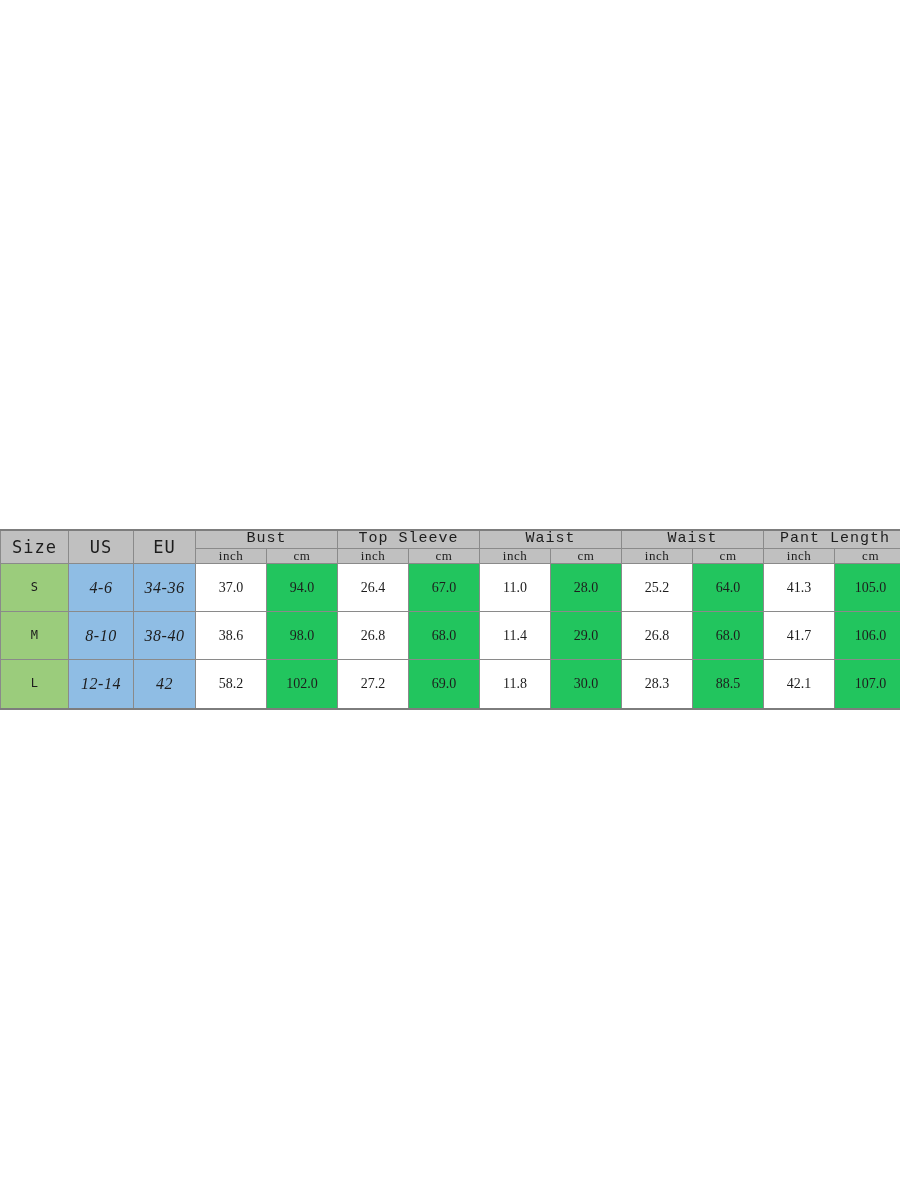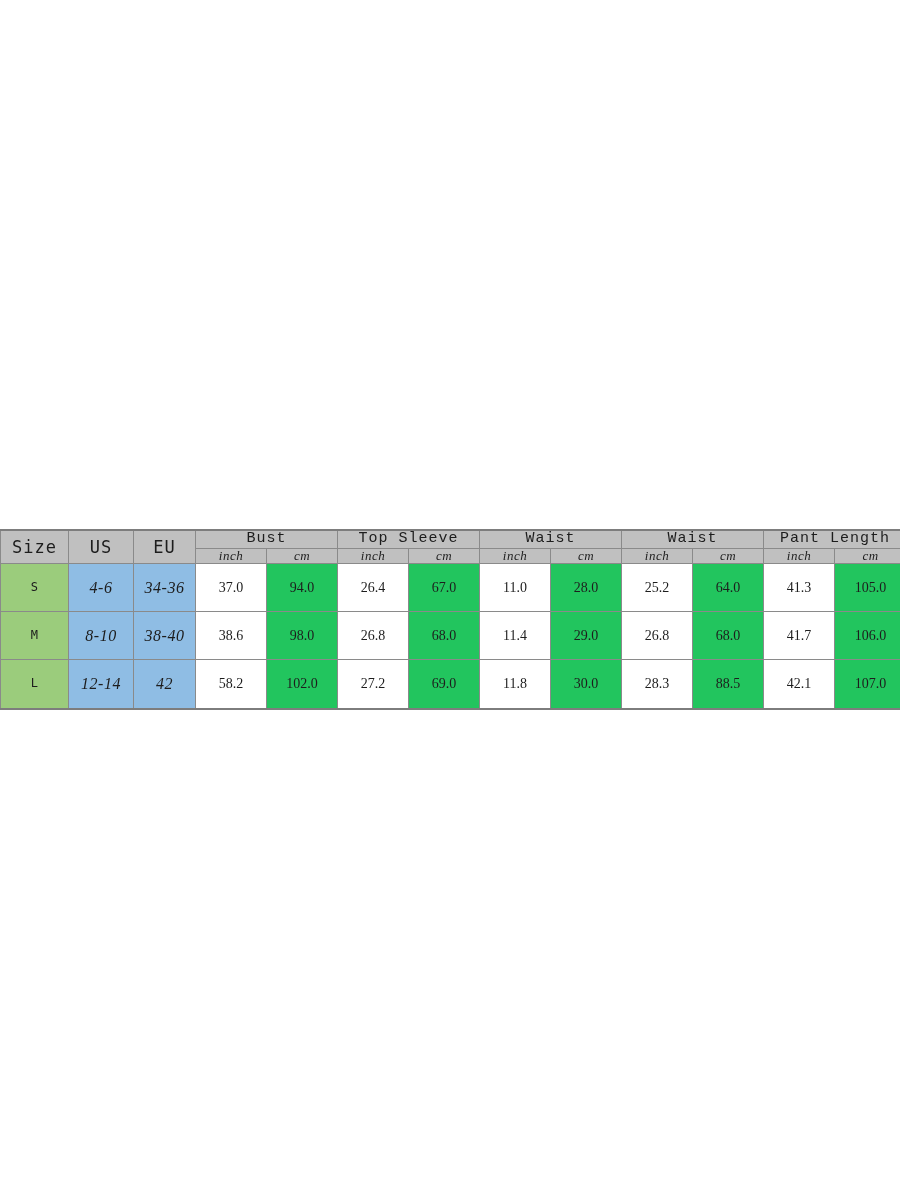--- a/index.html
+++ b/index.html
@@ -60,21 +60,20 @@
   .hdr-id {            
     background: #c0c0c0;
     font-family: "DejaVu Sans Mono", "Liberation Mono", monospace;
     font-size: 17px;
     letter-spacing: 1px;
     color: #232323;
   }
   .hdr-unit {          
     background: #c0c0c0;
     font-family: "Liberation Serif", serif;
-    font-style: italic;
     font-size: 13px;
     color: #2a2a2a;
     letter-spacing: .5px;
   }
 
   
   .grp-start { border-left: 2px solid #6f6f6f; }
 
   
   .c-size {

